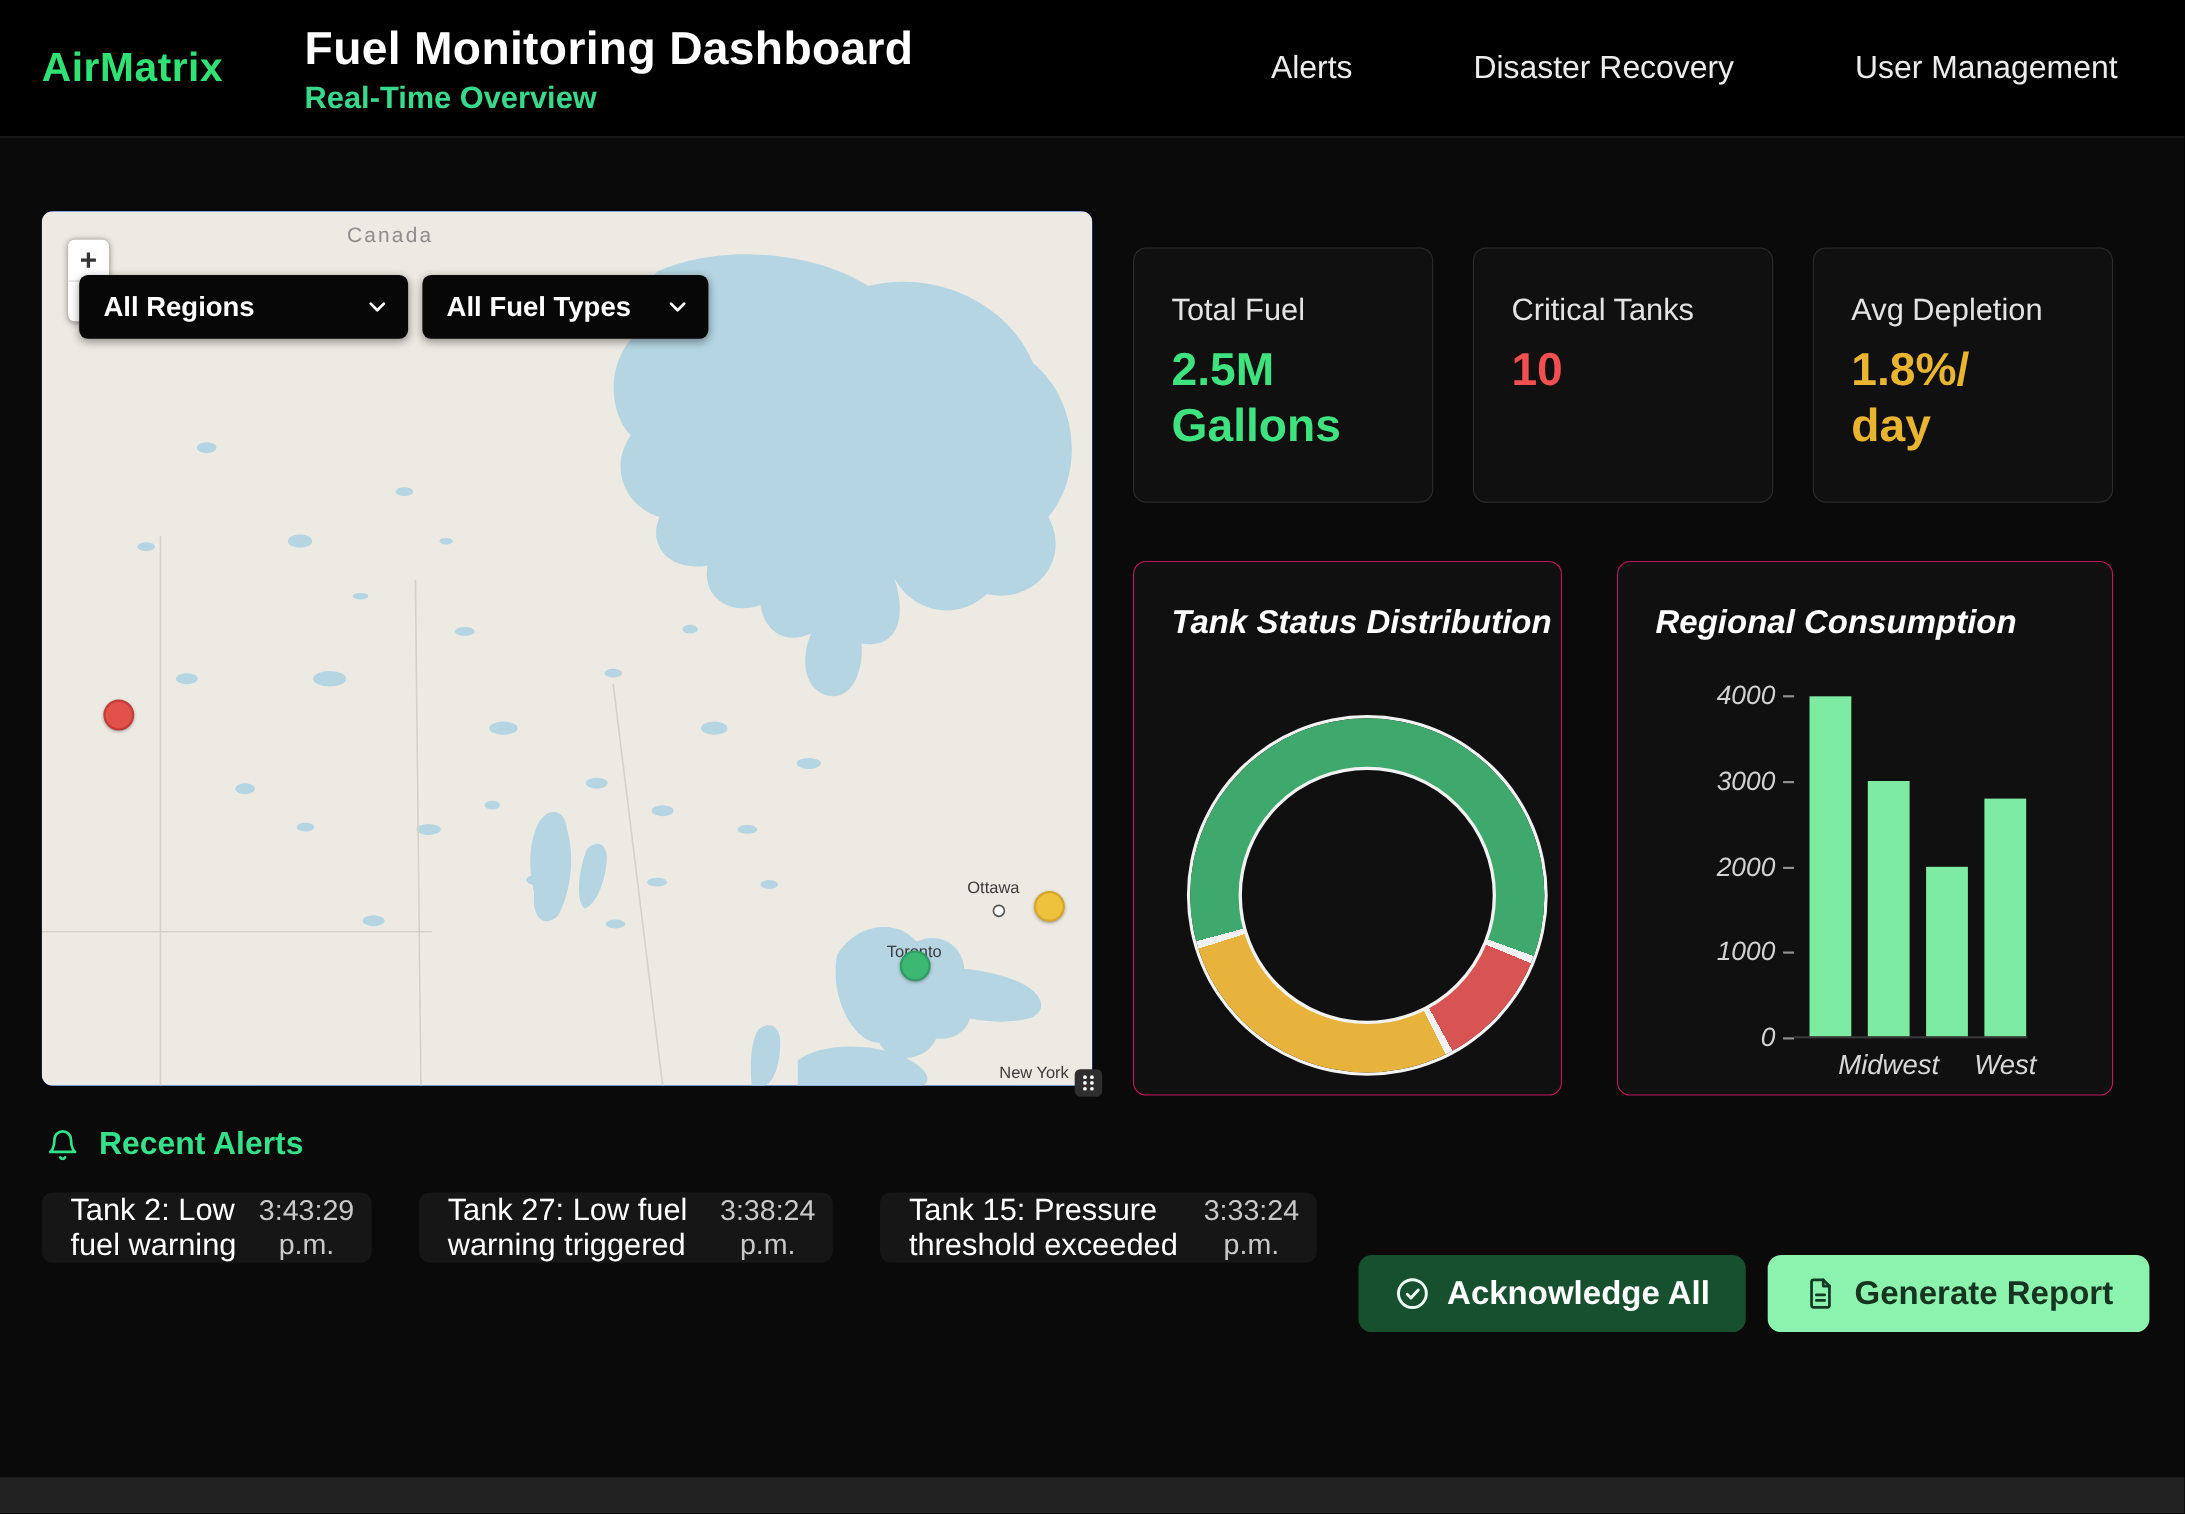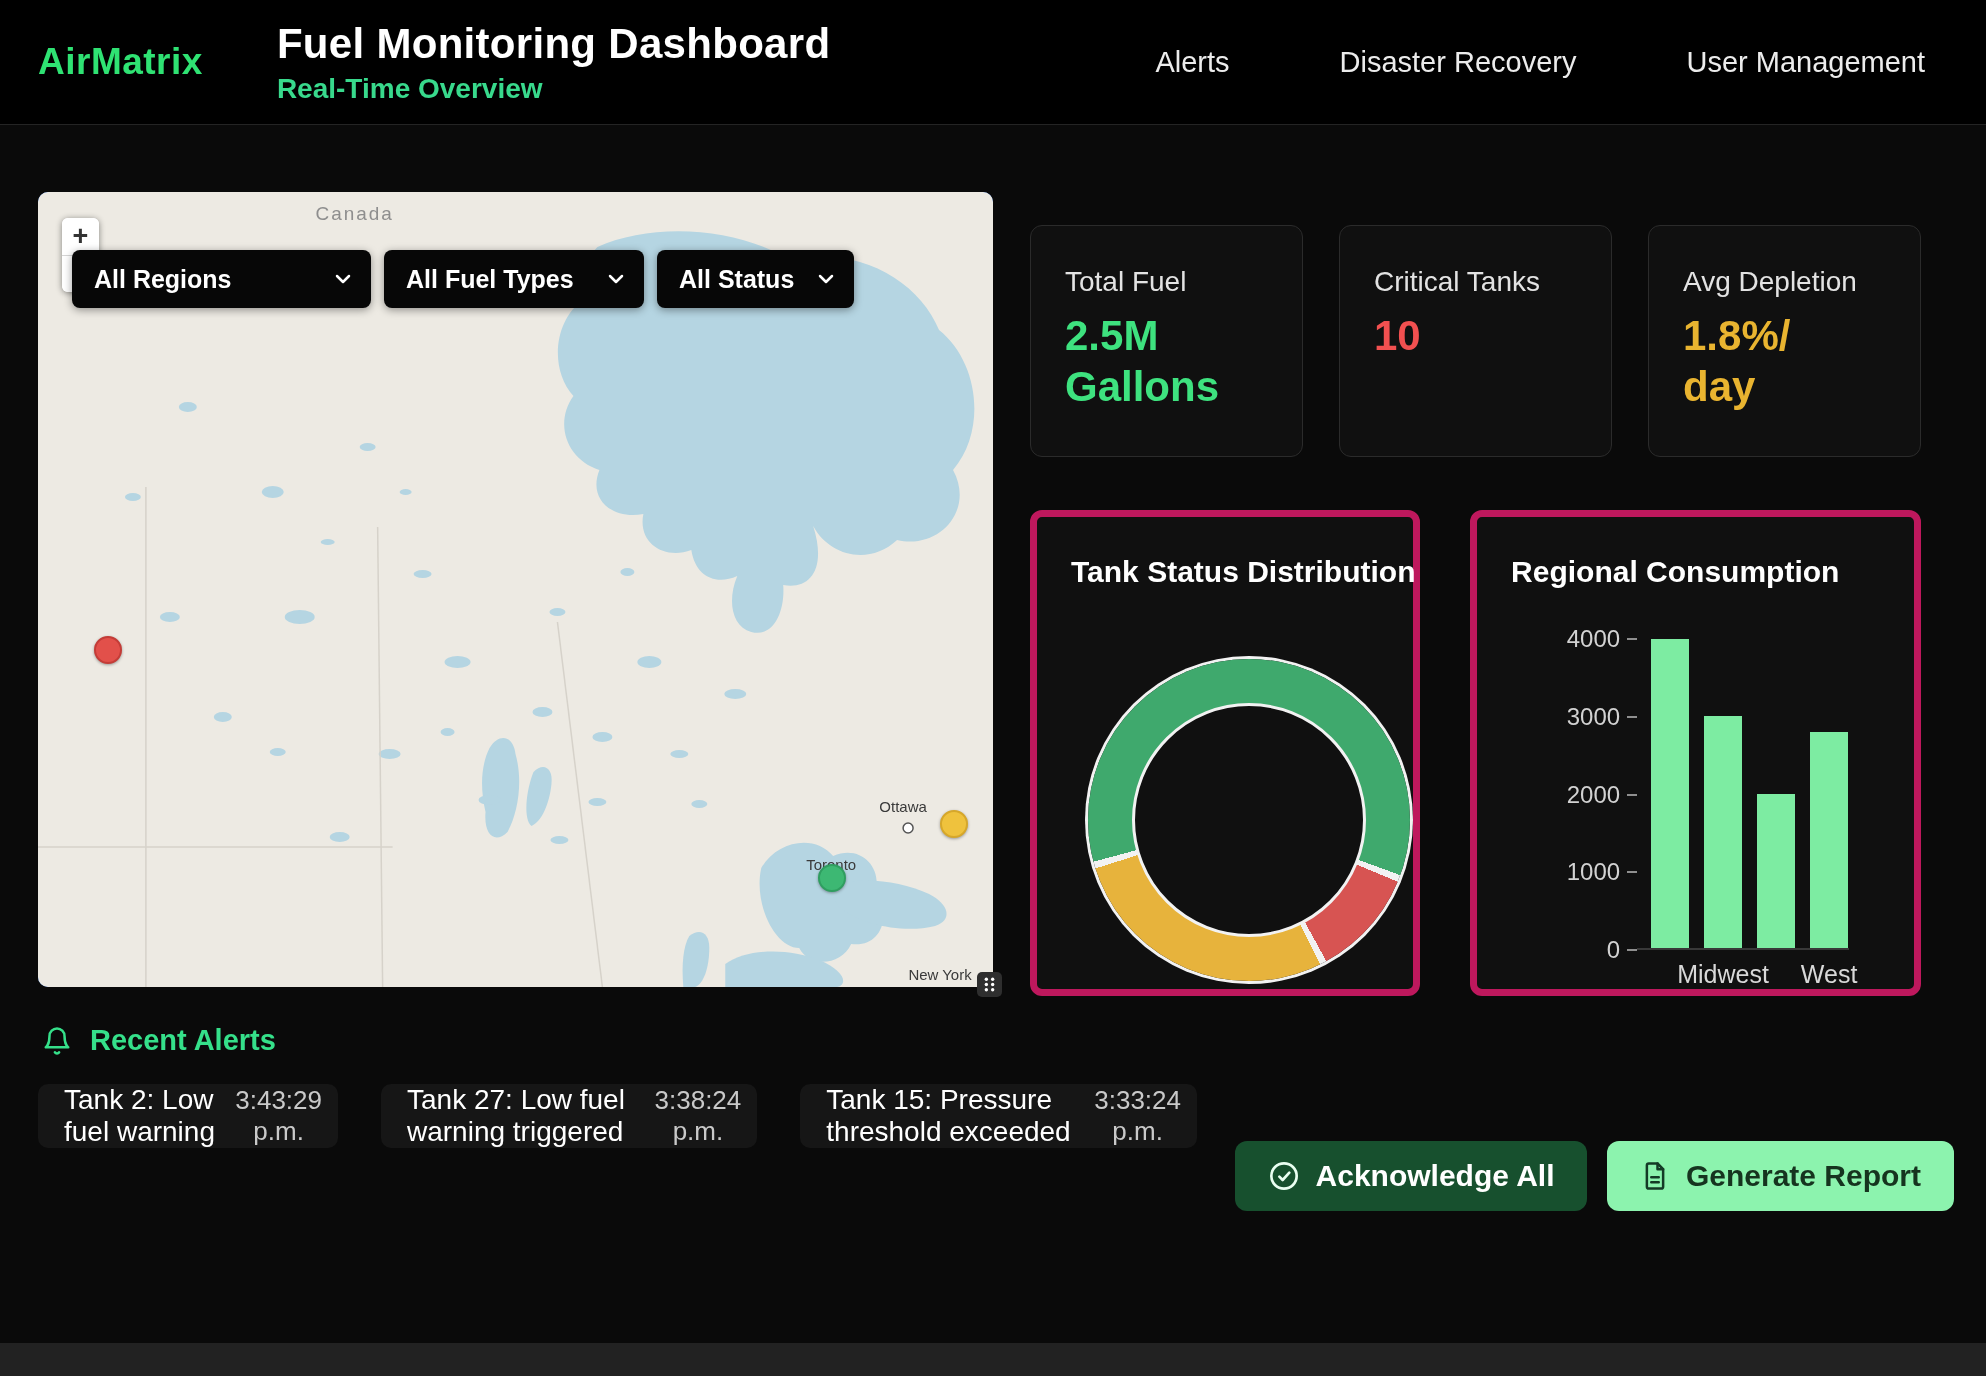--- a/index.html
+++ b/index.html
@@ -41,21 +41,21 @@
                  border-radius:5px; display:flex; align-items:center; justify-content:center;
                  z-index:6; cursor:pointer; }
 
   
   .right-col { position:absolute; left:1030px; top:225px; width:891px; }
   .stats-row { display:flex; gap:36px; height:232px; }
   .stat-card { flex:1; background:#101010; border:1px solid #2b2b2b; border-radius:12px; padding:40px 34px 0; }
   .stat-label { font-size:28px; color:#e3e3e3; }
   .stat-value { margin-top:12px; font-size:42px; font-weight:bold; line-height:1.22; white-space:pre-line; }
   .charts-row { margin-top:53px; display:flex; gap:50px; height:486px; }
-  .chart-card { position:relative; background:#101010; border:7px solid #be185d; border-radius:12px; }
+  .chart-card { position:relative; background:#101010; border:1px solid #be185d; border-radius:12px;font-style:italic; }
   .tank-card { width:422px; }
   .regional-card { width:488px; }
   .card-title { position:absolute; left:34px; top:38px; font-size:30px; font-weight:bold; color:#fff; white-space:nowrap; }
 
   
   .donut { position:absolute; left:51px; top:142px; width:322px; height:322px; border-radius:50%;
            box-shadow:0 0 0 3px #f2f2f2; }
   .donut::after { content:""; position:absolute; left:50%; top:50%; width:228px; height:228px;
                   transform:translate(-50%,-50%); background:#101010; border:3px solid #f2f2f2; border-radius:50%; }
 
@@ -182,26 +182,20 @@
         <svg width="24" height="24" viewBox="0 0 24 24">
             <path d="M6 9l6 6 6-6" stroke="#fff" stroke-width="2.5" fill="none" stroke-linecap="round" stroke-linejoin="round"></path>
           </svg>
       </div>
       <div class="dd dd-fuel">
         <span>All Fuel Types</span>
         <svg width="24" height="24" viewBox="0 0 24 24">
             <path d="M6 9l6 6 6-6" stroke="#fff" stroke-width="2.5" fill="none" stroke-linecap="round" stroke-linejoin="round"></path>
           </svg>
       </div>
-      <div class="dd dd-status">
-        <span>All Status</span>
-        <svg width="24" height="24" viewBox="0 0 24 24">
-            <path d="M6 9l6 6 6-6" stroke="#fff" stroke-width="2.5" fill="none" stroke-linecap="round" stroke-linejoin="round"></path>
-          </svg>
-      </div>
     </div>
 
     <div class="attribution">
       <svg width="15" height="19" viewBox="0 0 14 18">
         <g fill="#fff">
             <circle cx="4" cy="4" r="1.6"></circle>
             <circle cx="10" cy="4" r="1.6"></circle>
         <circle cx="4" cy="9" r="1.6"></circle>
             <circle cx="10" cy="9" r="1.6"></circle>
         <circle cx="4" cy="14" r="1.6"></circle>

